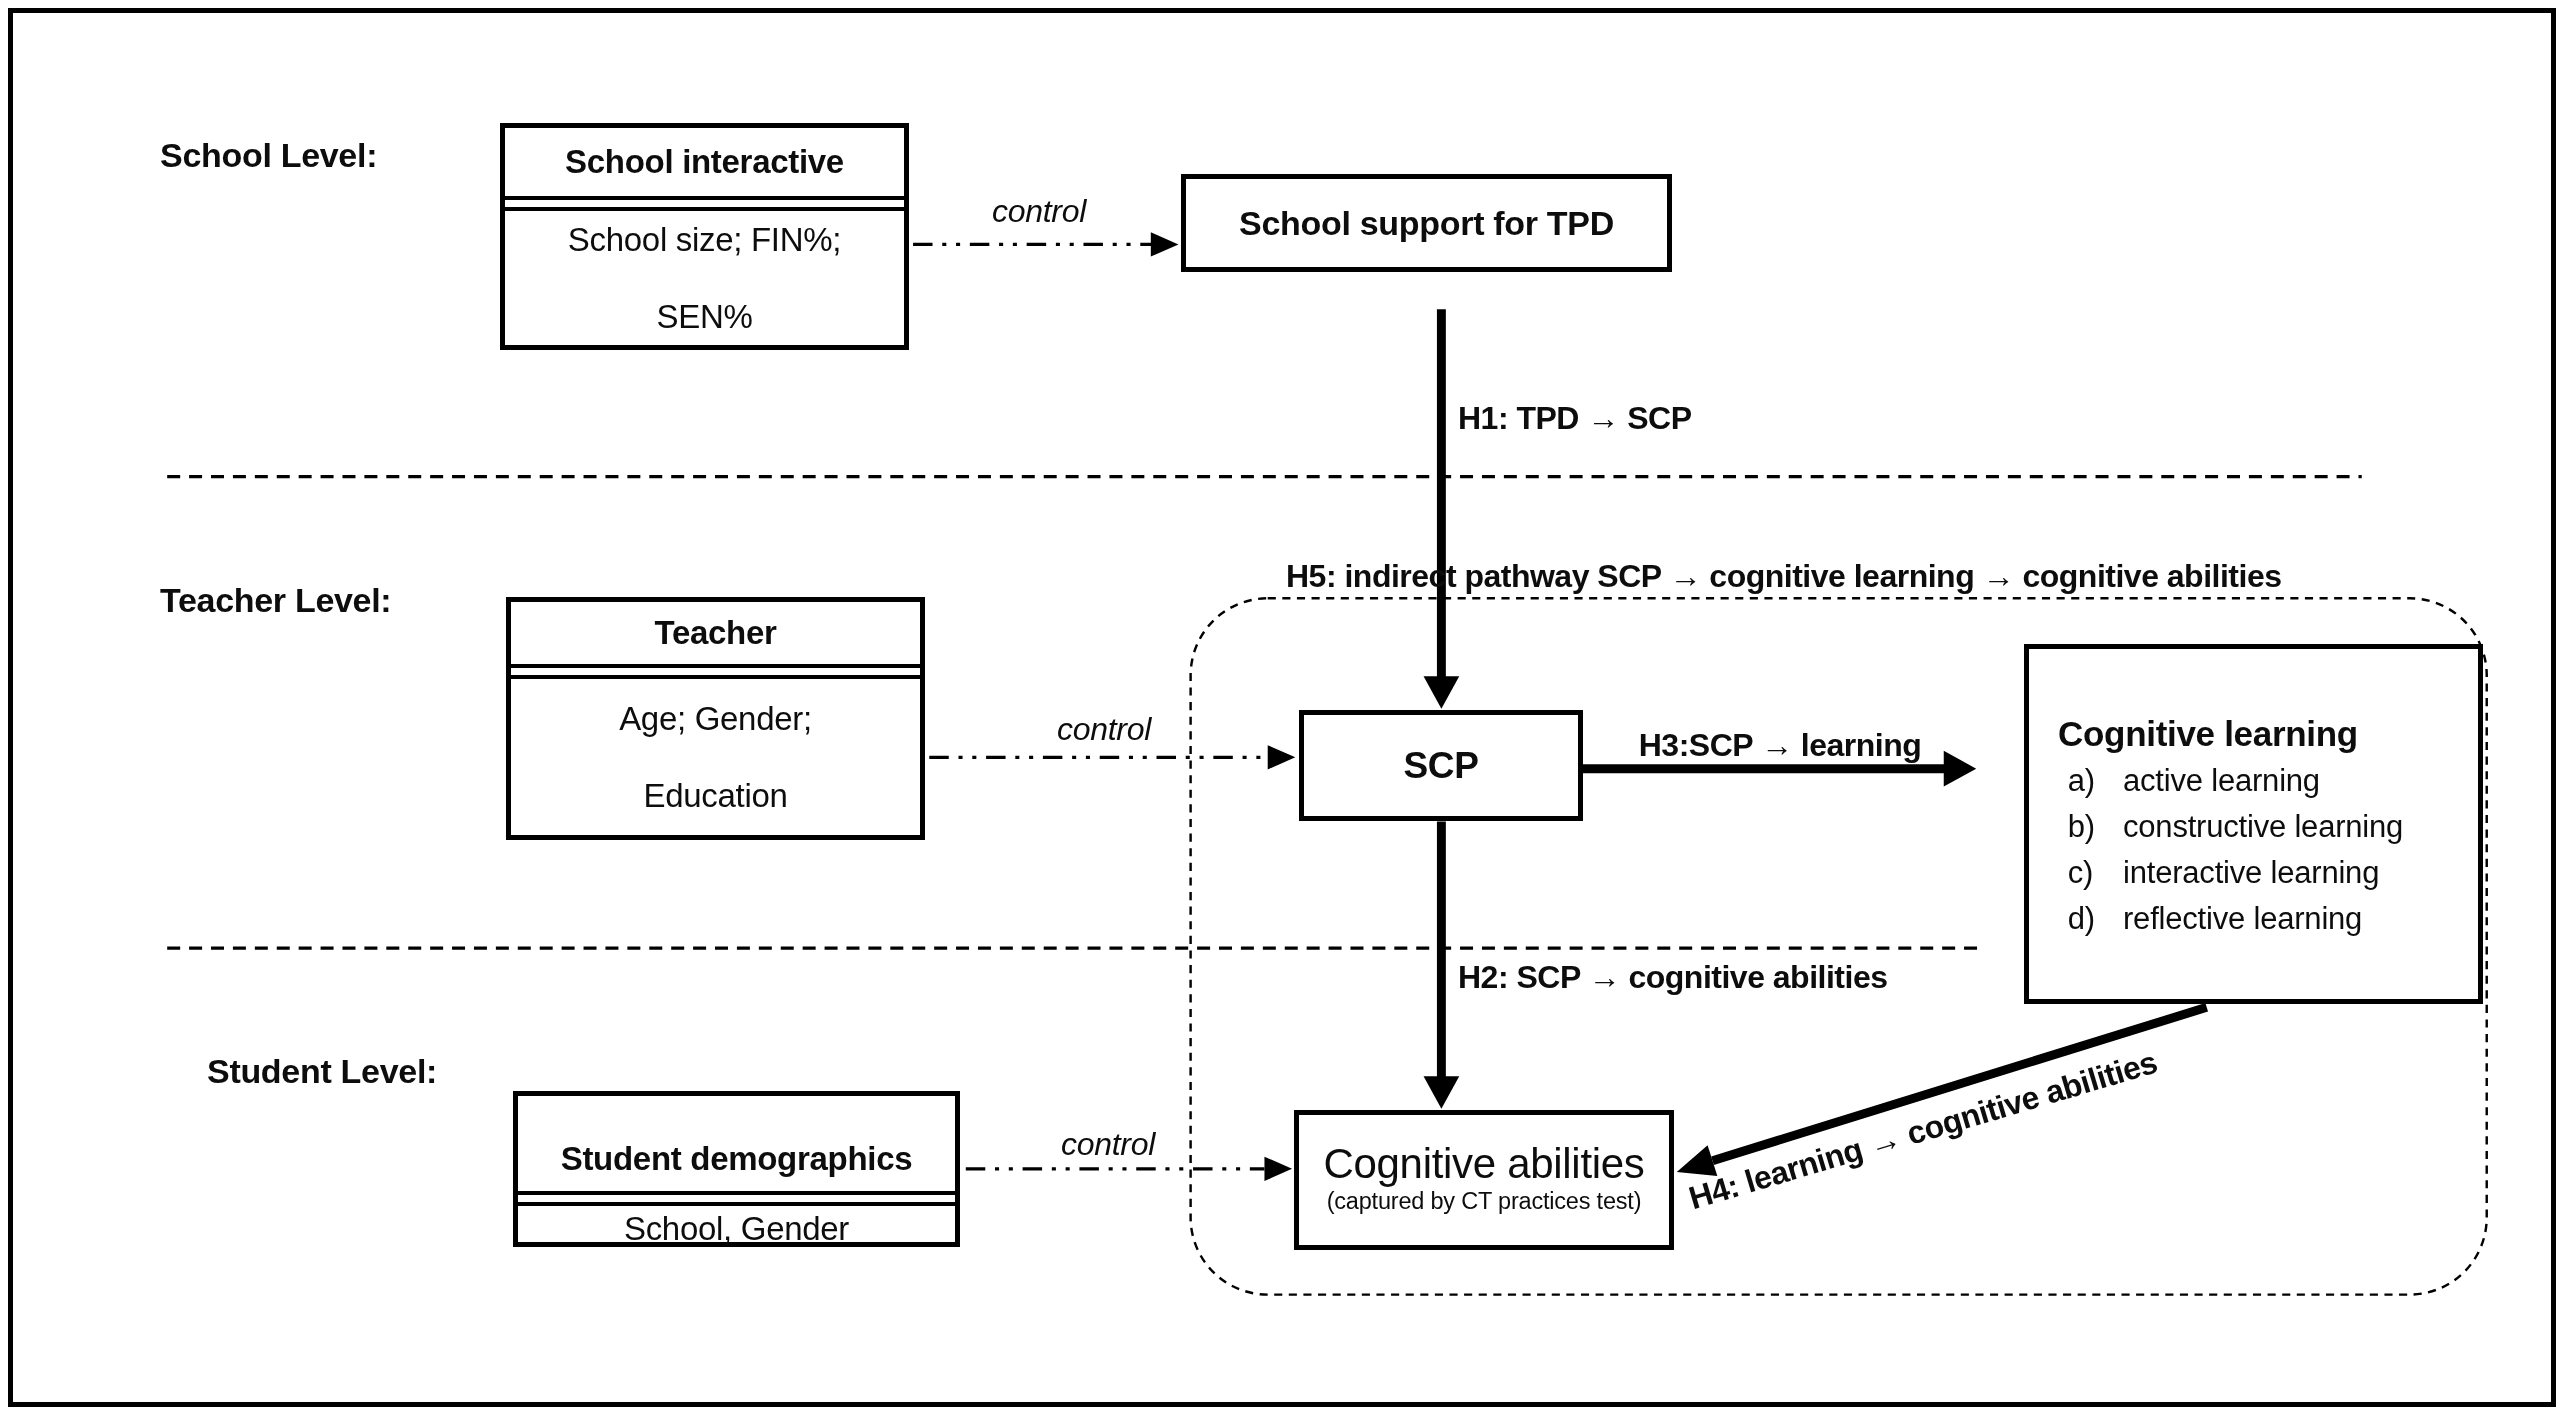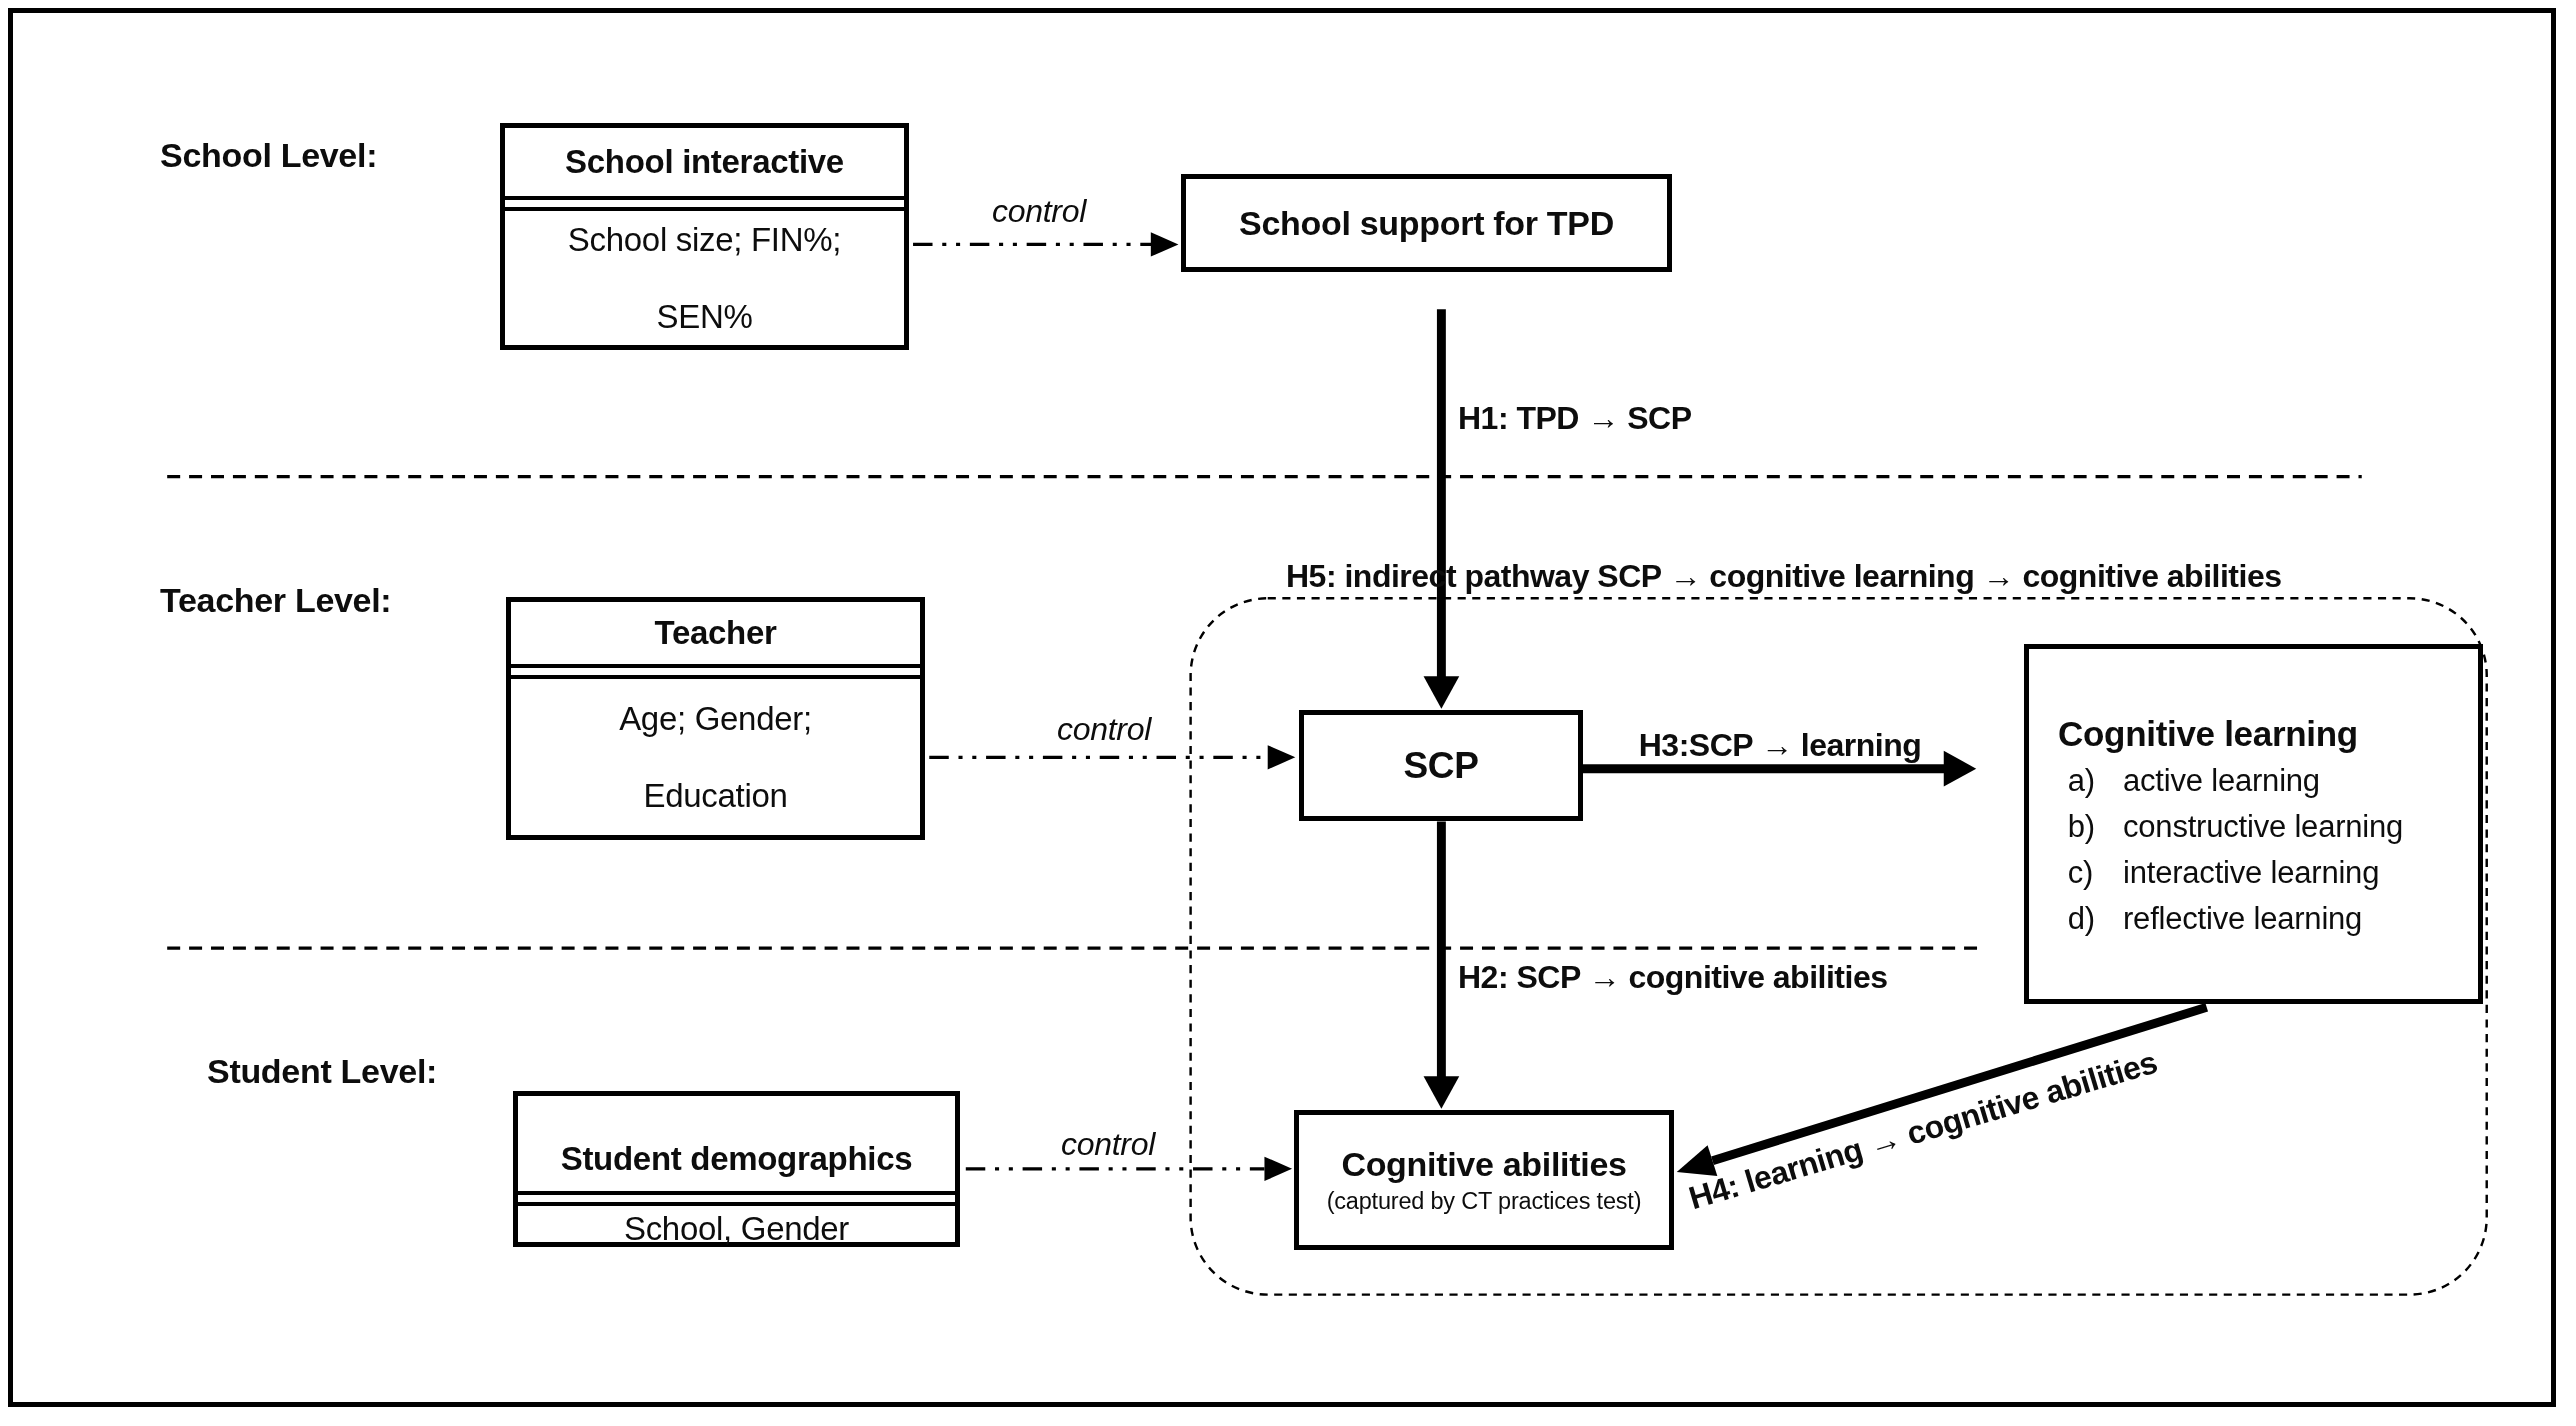--- a/index.html
+++ b/index.html
@@ -17,21 +17,21 @@
   .center-box{display:flex;align-items:center;justify-content:center;}
   .lvl{position:absolute;font-size:34px;font-weight:bold;letter-spacing:-0.3px;white-space:nowrap;}
   .hlabel{position:absolute;font-size:32px;font-weight:bold;letter-spacing:-0.5px;white-space:nowrap;line-height:39px;}
   .ctrl{position:absolute;width:162px;text-align:center;font-size:32px;font-style:italic;letter-spacing:-0.3px;white-space:nowrap;}
   .scp-text{font-size:37px;font-weight:bold;letter-spacing:-0.3px;}
   .support-text{font-size:34px;font-weight:bold;letter-spacing:-0.3px;white-space:nowrap;}
   .cl-box{padding:9.7px 11.4px 6.5px 29px;display:flex;flex-direction:column;justify-content:center;align-items:flex-start;}
   .cl-title{font-size:35px;font-weight:bold;letter-spacing:-0.3px;line-height:49px;white-space:nowrap;}
   .cl-item{display:flex;font-size:31px;line-height:46px;letter-spacing:-0.2px;white-space:nowrap;}
   .cl-marker{flex:0 0 65px;padding-left:9.7px;box-sizing:border-box;}
-  .ca-title{font-size:34px;font-weight:bold;letter-spacing:-0.3px;line-height:42px;white-space:nowrap;}
+  .ca-title{font-size:42px;font-weight:normal;letter-spacing:-0.3px;line-height:42px;white-space:nowrap;}
   .ca-sub{font-size:23.5px;line-height:32px;letter-spacing:-0.2px;white-space:nowrap;}
   .h4label{position:absolute;left:1690px;top:1177px;height:45px;line-height:45px;font-size:32px;font-weight:bold;letter-spacing:-0.5px;white-space:nowrap;transform:rotate(-16.5deg);transform-origin:left center;}
 </style>
 </head>
 <body>
 
 <div class="canvas">
 
   <div class="frame"></div>
 

